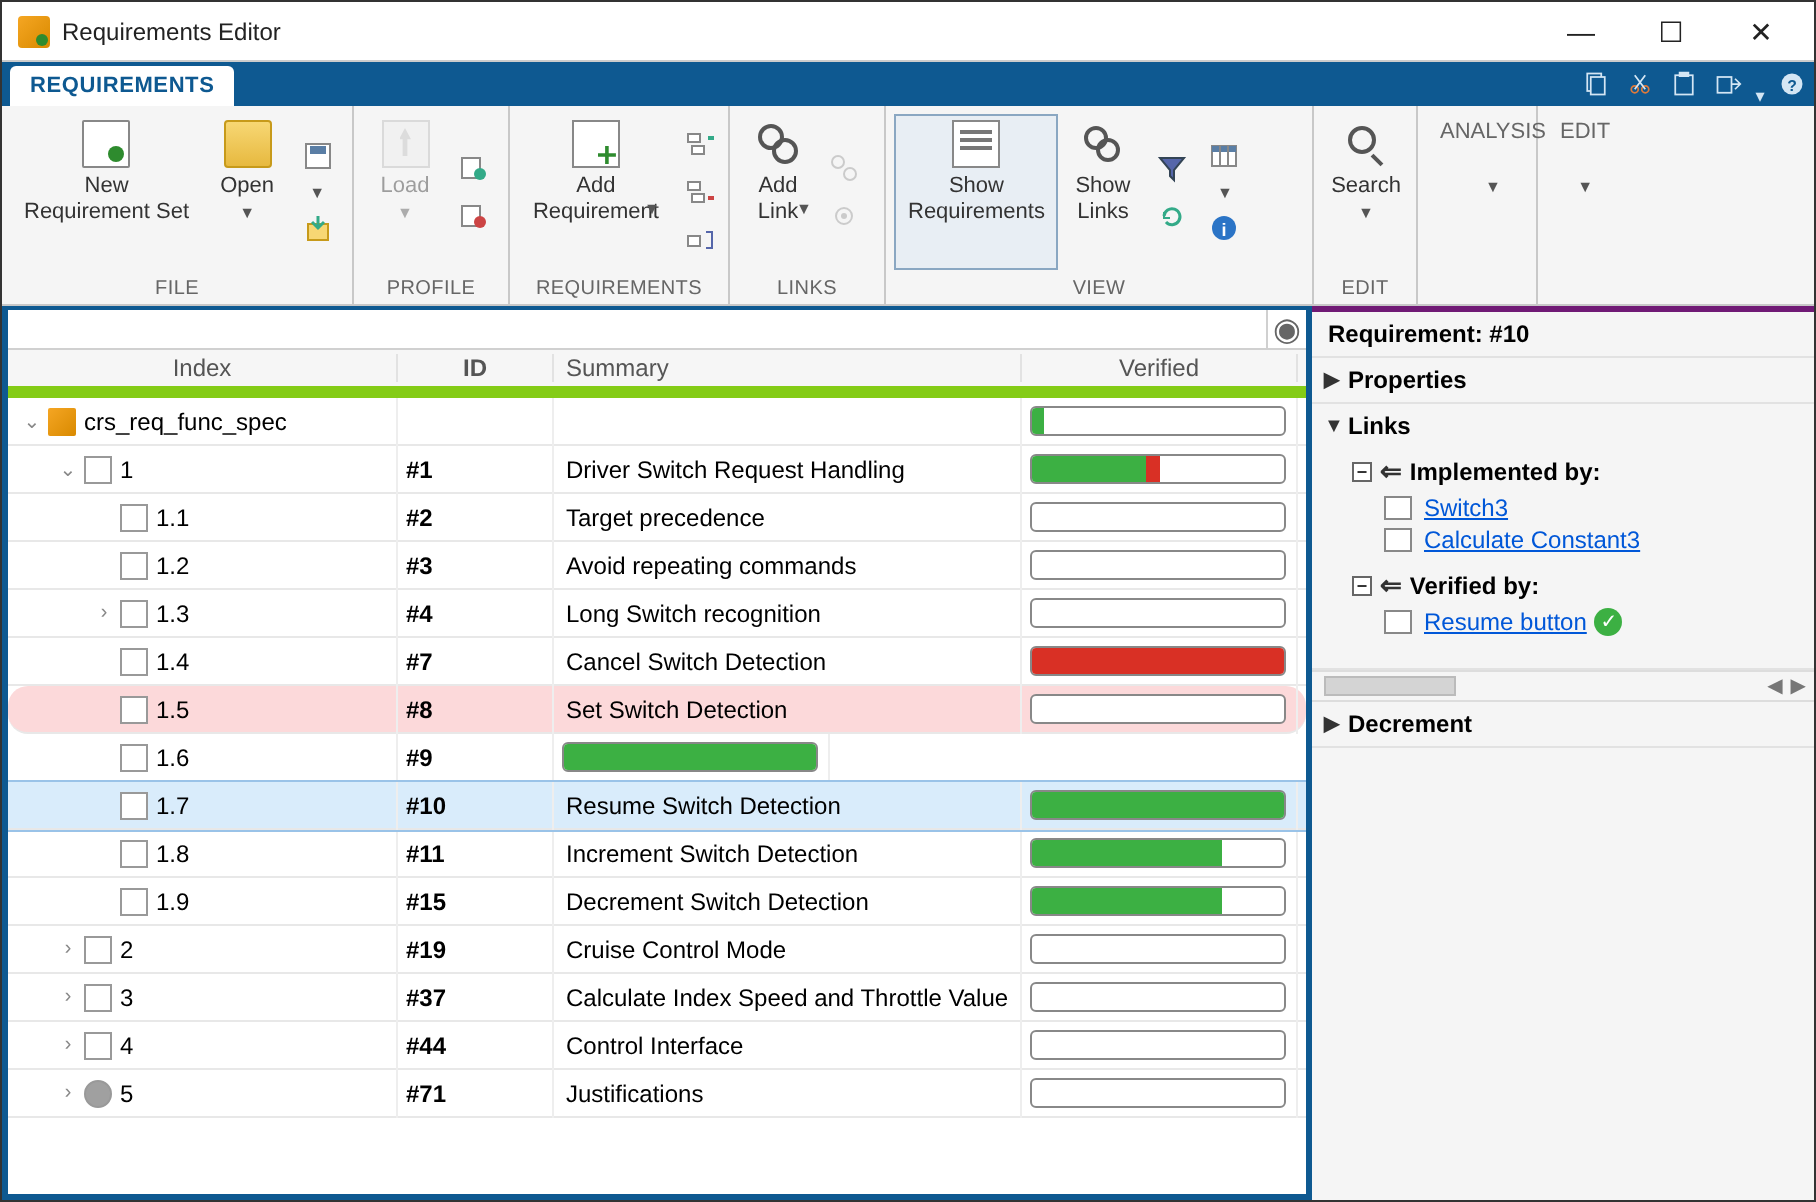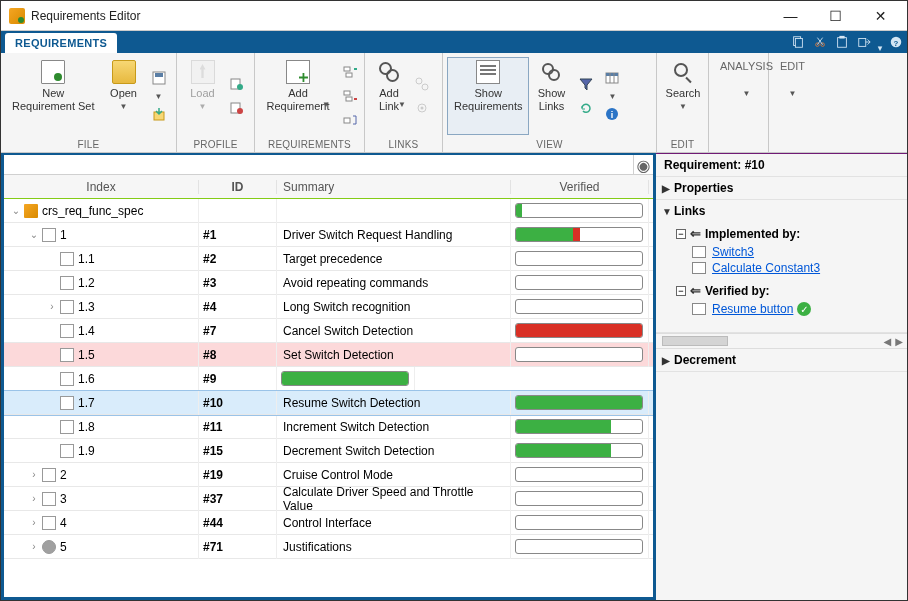--- a/index.html
+++ b/index.html
@@ -54,45 +54,45 @@
 .i-search::before { content:""; position:absolute; left:3px; top:3px; width:10px; height:10px; border:2px solid #555; border-radius:50%; }
 .i-search::after { content:""; position:absolute; right:3px; bottom:3px; width:7px; height:2px; background:#555; transform:rotate(45deg); }
 
 
 .mainrow { display:flex; height:447px; }
 .gridwrap { width:655px; border:3px solid #0e5991; border-top:2px solid #0e5991; background:#fff; display:flex; flex-direction:column; }
 .gridcorner { height:20px; display:flex; justify-content:flex-end; border-bottom:1px solid #d0d0d0; }
 .cornerbtn { width:20px; height:20px; display:flex; align-items:center; justify-content:center; border-left:1px solid #d0d0d0; color:#666; }
 
 .treegrid { flex:1; overflow:auto; font-size:12px; }
-.thead { display:flex; border-bottom:1px solid #84cc16; background:#f6f6f6; color:#555; height:24px; align-items:center; }
+.thead { display:flex; border-bottom:6px solid #84cc16; background:#f6f6f6; color:#555; height:24px; align-items:center; }
 .thead > div { border-right:1px solid #e2e2e2; padding:0 4px; text-align:center; }
 .col-idx { width:195px; }
 .col-id { width:78px;font-weight:bold; }
 .col-sum { width:234px; text-align:left !important; padding-left:6px !important; }
 .col-ver { width:138px; }
 
 .trow { display:flex; height:24px; align-items:center; border-bottom:1px solid #e8e8e8; }
 .trow > div { border-right:1px solid #eee; padding:0 4px; height:24px; display:flex; align-items:center; }
 .trow.selected { background:#d9ecfb; outline:1px solid #9ac3e8; }
-.trow.pink { background:#fcd9da; }
+.trow.pink { background:#fcd9da;border-radius:10px; }
 .trow .col-idx { padding-left:6px; }
 .toggle { width:12px; display:inline-flex; justify-content:center; color:#888; font-size:10px; margin-right:2px; cursor:default; }
 .docicon { width:14px; height:14px; margin-right:4px; display:inline-block; border:1px solid #999; background:#fff; position:relative; }
 .docicon.check { border-radius:50%; background:#a0a0a0; }
 .docicon.reqset { background:linear-gradient(135deg,#f5a623,#d98a00); border:none; border-radius:1px; }
 .indent1 { margin-left:18px; }
 .indent2 { margin-left:36px; }
 
 .verbar { width:128px; height:15px; border:1px solid #888; border-radius:3px; background:#fff; overflow:hidden; display:flex; }
 .verbar .seg-g { background:#3cb043; }
 .verbar .seg-r { background:#d93025; }
 
 
-.rpanel { flex:1; border-top:1px solid #701a75; background:#f5f5f5; display:flex; flex-direction:column; font-size:12px; }
+.rpanel { flex:1; border-top:3px solid #701a75; background:#f5f5f5; display:flex; flex-direction:column; font-size:12px; }
 .rpanel .hdr { padding:4px 8px; font-weight:bold; color:#000; background:#f5f5f5; border-bottom:1px solid #e2e2e2;}
 .acc { border-bottom:1px solid #e2e2e2; }
 .acc .ahdr { display:flex; align-items:center; padding:4px 6px; font-weight:bold; cursor:default; }
 .acc .ahdr .chev { width:12px; color:#333; font-size:10px; }
 .acc .abody { padding:4px 6px 8px 20px; }
 .linkgrp { margin-bottom:8px; }
 .linkgrp .ghdr { display:flex; align-items:center; font-weight:bold; margin-bottom:4px; }
 .linkgrp .ghdr .box { width:10px; height:10px; border:1px solid #666; display:inline-flex; align-items:center; justify-content:center; font-size:9px; margin-right:4px; color:#333; background:#fff;}
 .linkgrp .ghdr .arrowicn { margin-right:4px; font-size:13px; color:#333; font-weight:bold; }
 .linkrow { display:flex; align-items:center; margin:2px 0 2px 16px; }
@@ -574,21 +574,21 @@
             <div class="col-idx">
               <span class="indent1"></span>
               <span class="toggle">›</span>
               <span class="docicon"></span>
               <span>3</span>
             </div>
             <div class="col-id">
               <span>#37</span>
             </div>
             <div class="col-sum">
-              <span>Calculate Driver Speed and Throttle Value</span>
+              <span>Calculate Index Speed and Throttle Value</span>
             </div>
             <div class="col-ver">
               <div class="verbar"></div>
             </div>
           </div>
           <div class="trow">
             <div class="col-idx">
               <span class="indent1"></span>
               <span class="toggle">›</span>
               <span class="docicon"></span>

